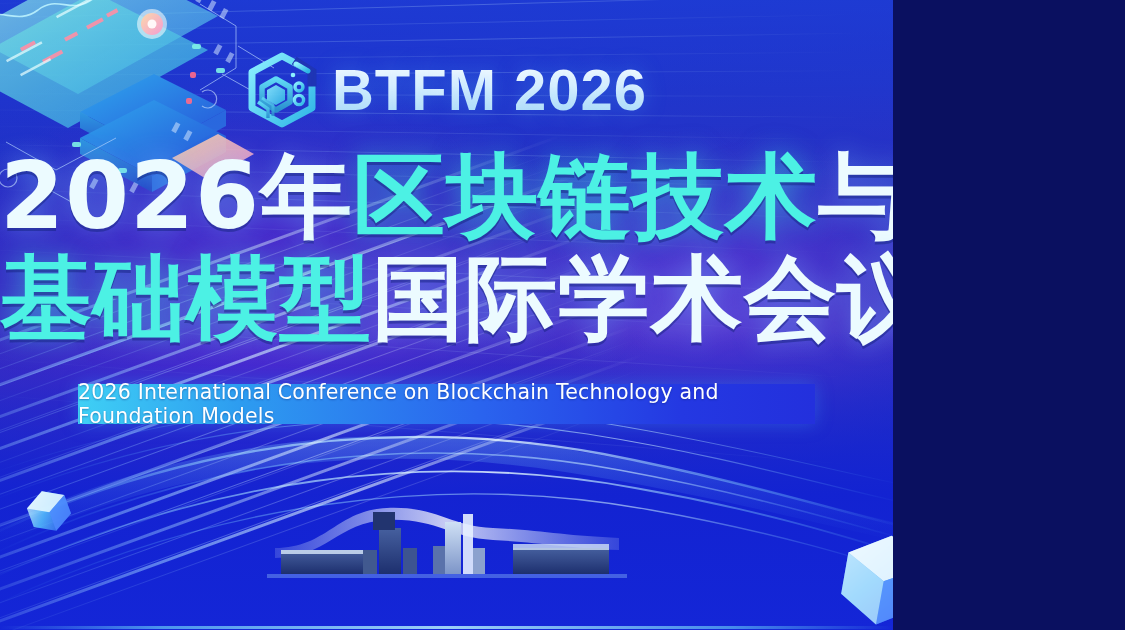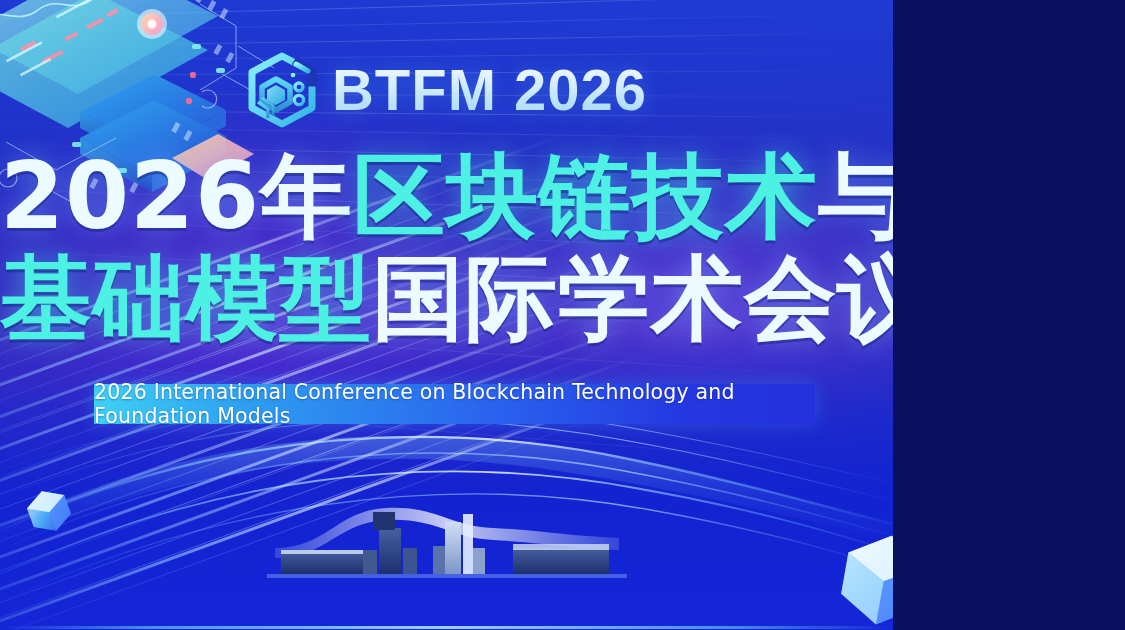--- a/index.html
+++ b/index.html
@@ -100,21 +100,21 @@
     text-shadow:0 3px 0 rgba(18,30,120,.45), 0 0 26px rgba(120,200,255,.45);
   }
   .t-line .c{
     color:#4cf1e4;
     text-shadow:0 3px 0 rgba(18,30,120,.45), 0 0 26px rgba(60,240,225,.5);
   }
   .t-line.l2{margin-top:4px;}
 
   
   .subbar{
-    position:absolute;left:94px;right:78px;top:384px;height:40px;
+    position:absolute;left:78px;right:78px;top:384px;height:40px;
     background:linear-gradient(90deg,#3fd0f5 0%,#2d9cf0 22%,#2a63ee 55%,#2438e2 82%,#2330dd 100%);
     display:flex;align-items:center;justify-content:center;
     box-shadow:0 0 18px rgba(60,160,255,.35);
   }
   .subbar span{
     color:#ffffff;font-size:20.5px;letter-spacing:.2px;
     font-family:"DejaVu Sans","Liberation Sans",sans-serif;
     text-shadow:0 1px 2px rgba(10,30,110,.4);
   }
 

